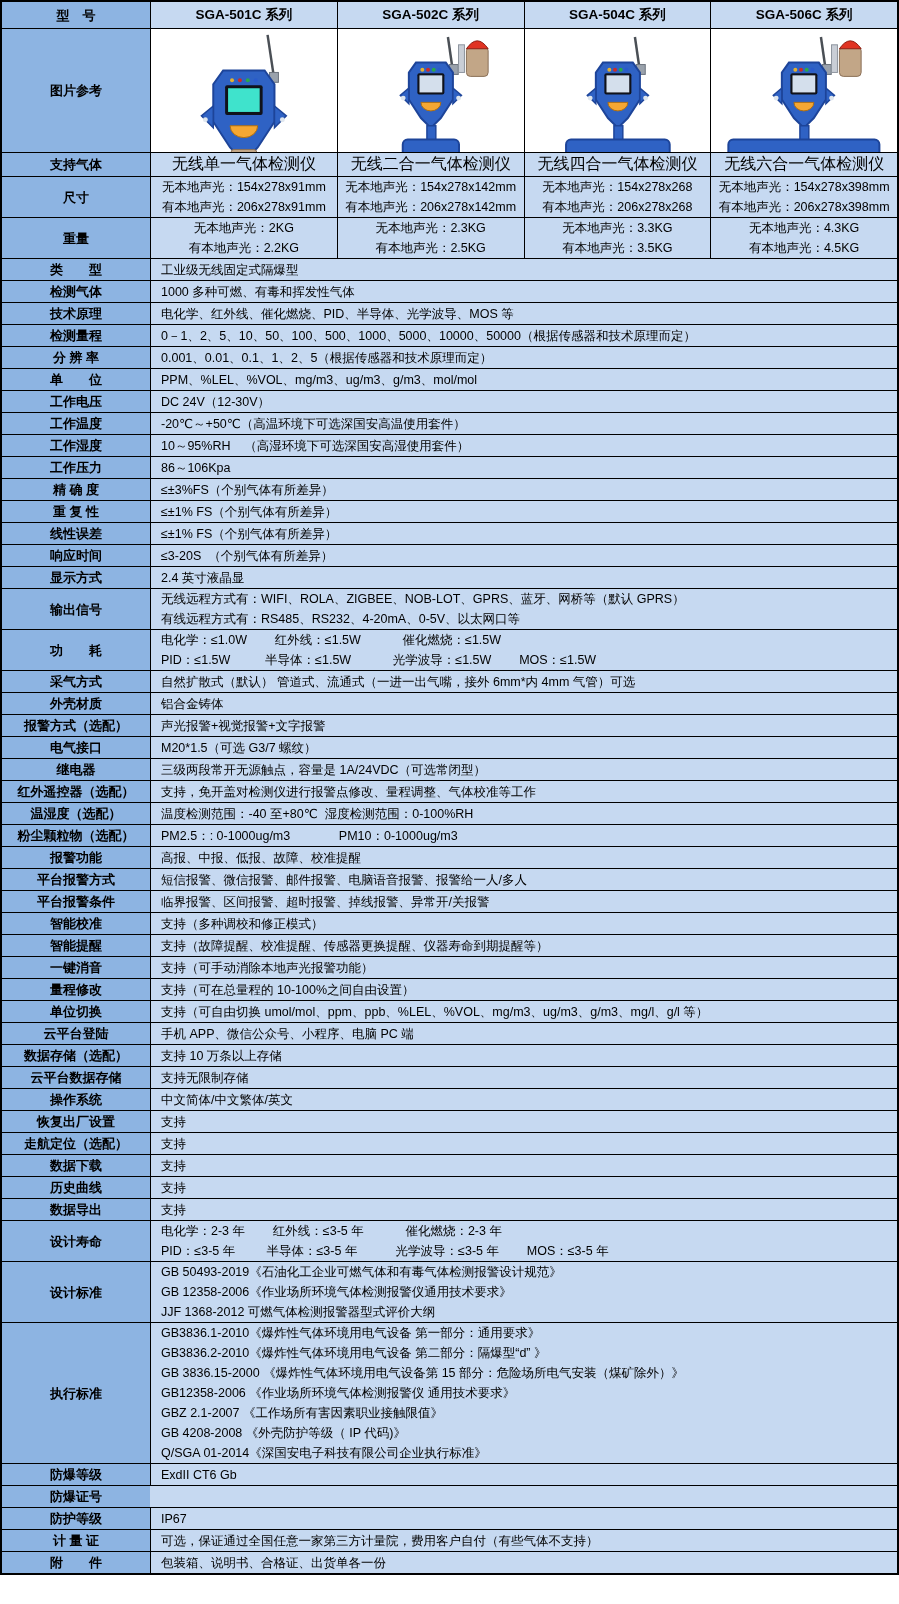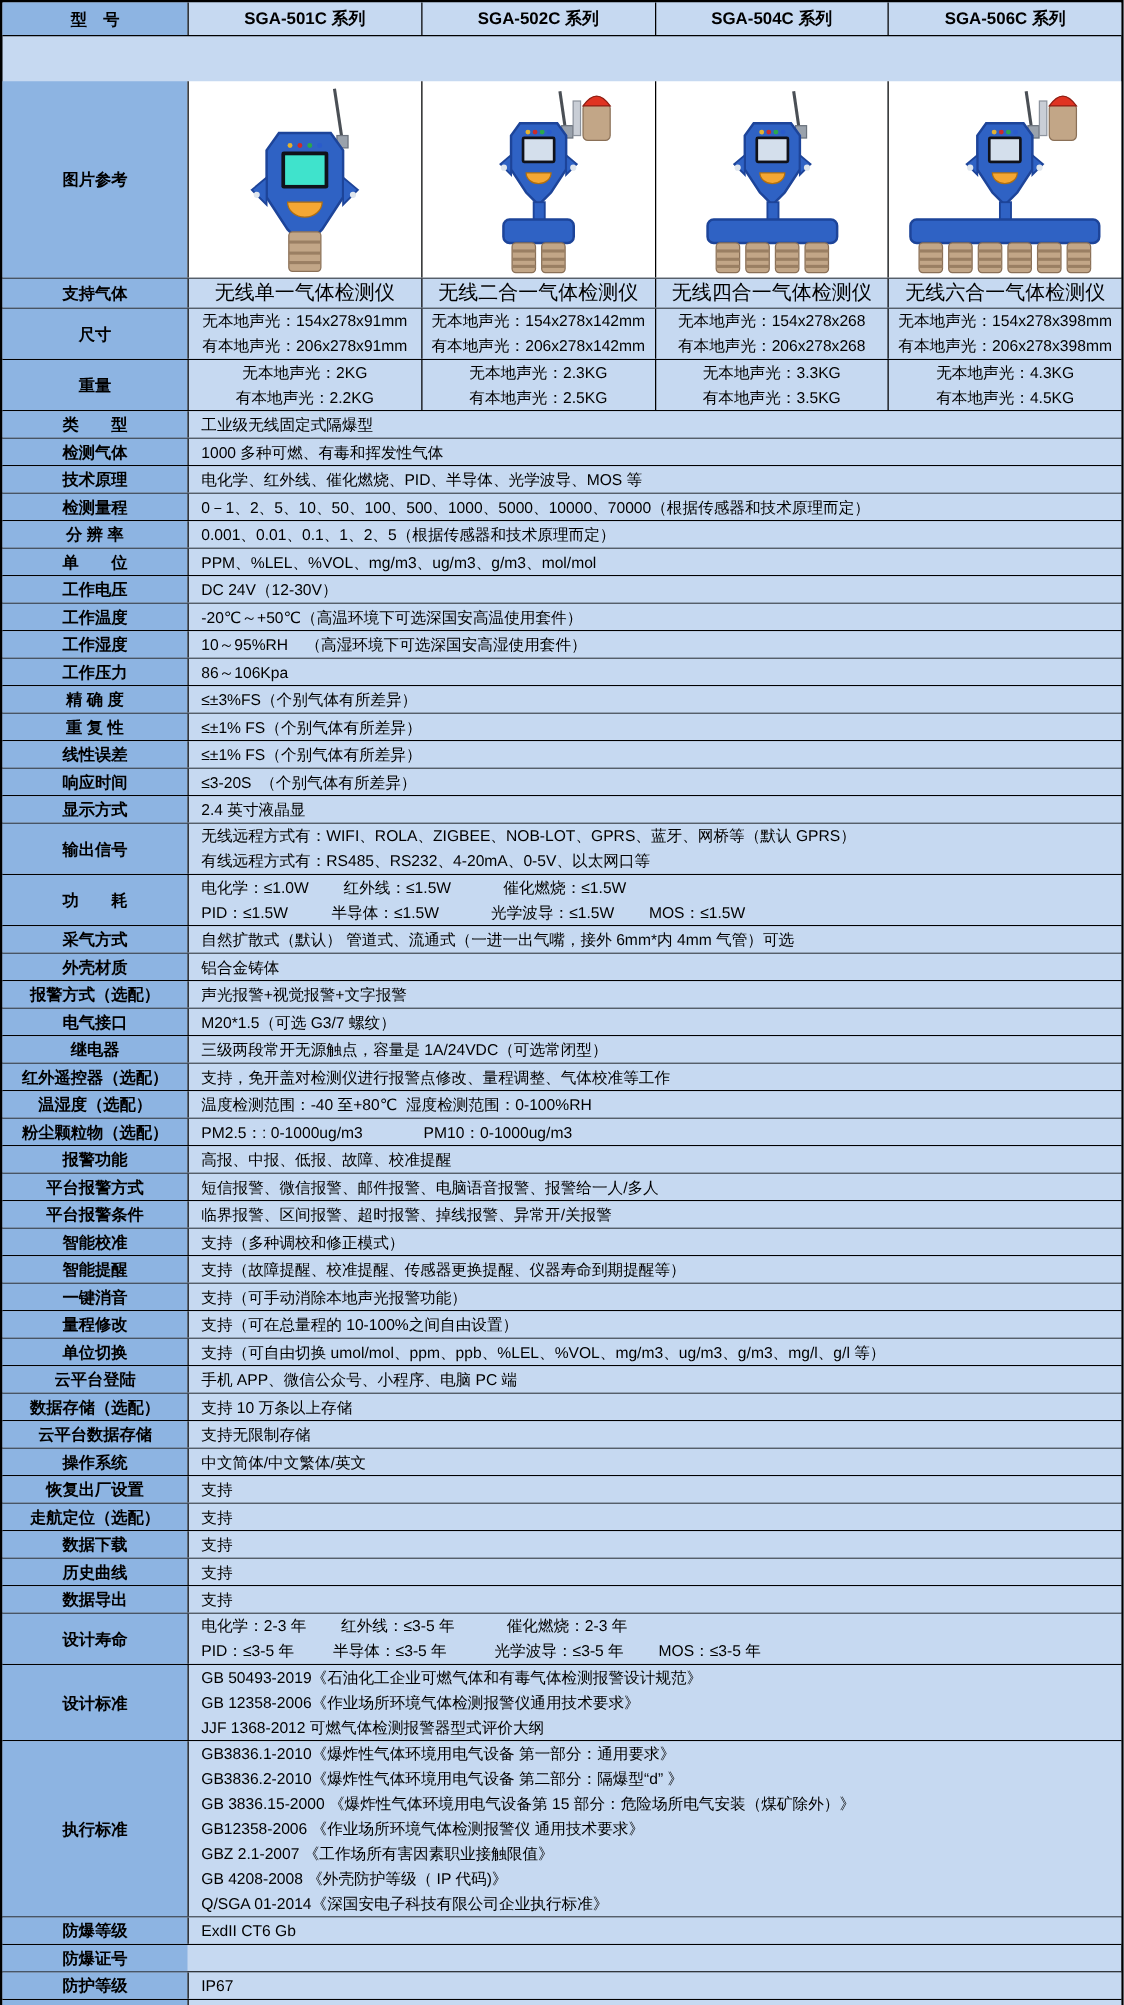--- a/index.html
+++ b/index.html
@@ -34,21 +34,21 @@
   .model-cell {
     flex: 1 1 0;
     background: #C6D9F1;
     display: flex;
     align-items: center;
     justify-content: center;
     font-weight: bold;
     font-size: 13.5px;
   }
   .header-row { height: 27px; }
-  .image-row { height: 158px; margin-top: 36px; }
+  .image-row { height: 124px; }
   .image-cell { flex: 1 1 0; background: #ffffff; overflow: hidden; }
   .image-cell svg { display: block; width: 100%; height: 156px; }
   .support-row { height: 24px; }
   .support-cell {
     flex: 1 1 0;
     background: #C6D9F1;
     display: flex;
     align-items: center;
     justify-content: center;
     font-size: 16px;
@@ -293,21 +293,21 @@
       </div>
       <div class="row spec-row">
         <div class="cell label-cell">技术原理</div>
         <div class="cell value-cell">
           <div class="line">电化学、红外线、催化燃烧、PID、半导体、光学波导、MOS 等</div>
         </div>
       </div>
       <div class="row spec-row">
         <div class="cell label-cell">检测量程</div>
         <div class="cell value-cell">
-          <div class="line">0－1、2、5、10、50、100、500、1000、5000、10000、70000（根据传感器和技术原理而定）</div>
+          <div class="line">0－1、2、5、10、50、100、500、1000、5000、10000、50000（根据传感器和技术原理而定）</div>
         </div>
       </div>
       <div class="row spec-row">
         <div class="cell label-cell">分 辨 率</div>
         <div class="cell value-cell">
           <div class="line">0.001、0.01、0.1、1、2、5（根据传感器和技术原理而定）</div>
         </div>
       </div>
       <div class="row spec-row">
         <div class="cell label-cell">单　　位</div>

